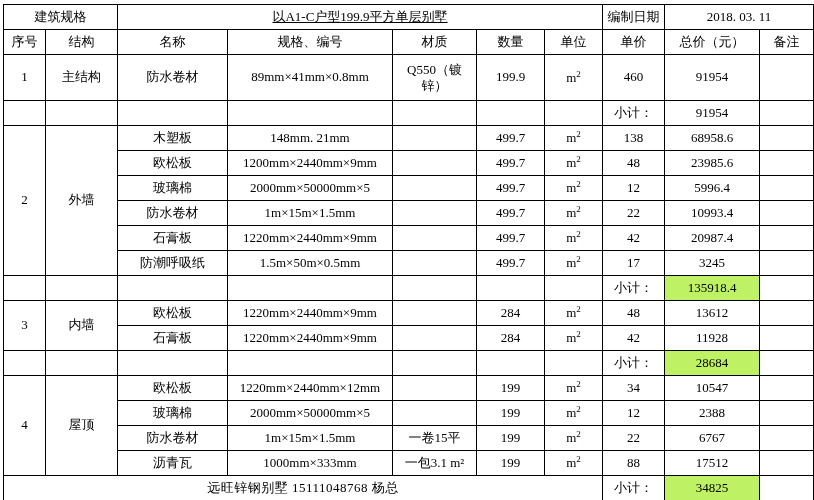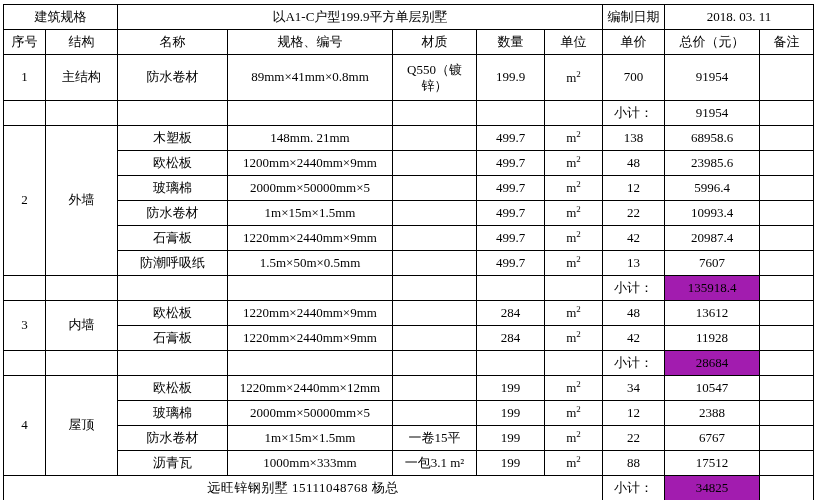--- a/index.html
+++ b/index.html
@@ -38,20 +38,21 @@
     overflow: hidden;
     white-space: nowrap;
   }
   td.head-title {
     font-size: 13px;
   }
   td.title-main {
     text-align: left;
     padding-left: 6px;
     font-size: 13px;
+    text-decoration: underline;
   }
   td.colhead {
     font-size: 13px;
     font-family: Liberation Serif, serif;
   }
   td.big {
     font-size: 15px;
   }
   td.name-cell {
     text-align: left;
@@ -61,21 +62,21 @@
   td.spec-cell {
     font-size: 12.5px;
     font-family: Liberation Serif, serif;
   }
   td.sub-label {
     text-align: right;
     padding-right: 8px;
     font-size: 14px;
   }
   td.hl {
-    background: #a21caf;
+    background: #bef264;
   }
   td.empty {
     border: 1px solid #000000;
   }
   .sup {
     font-size: 9px;
     vertical-align: super;
   }
   td.footer-note {
     font-size: 14px;
@@ -122,21 +123,21 @@
       </tr>
 
       <tr style="height:46px">
         <td rowspan="1" class="big">1</td>
         <td rowspan="1" class="big">主结构</td>
         <td class="name-cell">防水卷材</td>
         <td class="spec-cell">89mm×41mm×0.8mm</td>
         <td class="spec-cell" style="white-space:normal;line-height:1.2">Q550（镀锌）</td>
         <td>199.9</td>
         <td>m<span class="sup">2</span></td>
-        <td>700</td>
+        <td>460</td>
         <td>91954</td>
         <td></td>
       </tr>
       <tr>
         <td class="empty"></td>
         <td class="empty"></td>
         <td class="empty"></td>
         <td class="empty"></td>
         <td class="empty"></td>
         <td class="empty"></td>
@@ -197,22 +198,22 @@
         <td>42</td>
         <td>20987.4</td>
         <td></td>
       </tr>
       <tr>
         <td class="name-cell">防潮呼吸纸</td>
         <td class="spec-cell">1.5m×50m×0.5mm</td>
         <td></td>
         <td>499.7</td>
         <td>m<span class="sup">2</span></td>
-        <td>13</td>
-        <td>7607</td>
+        <td>17</td>
+        <td>3245</td>
         <td></td>
       </tr>
       <tr>
         <td class="empty"></td>
         <td class="empty"></td>
         <td class="empty"></td>
         <td class="empty"></td>
         <td class="empty"></td>
         <td class="empty"></td>
         <td class="empty"></td>

